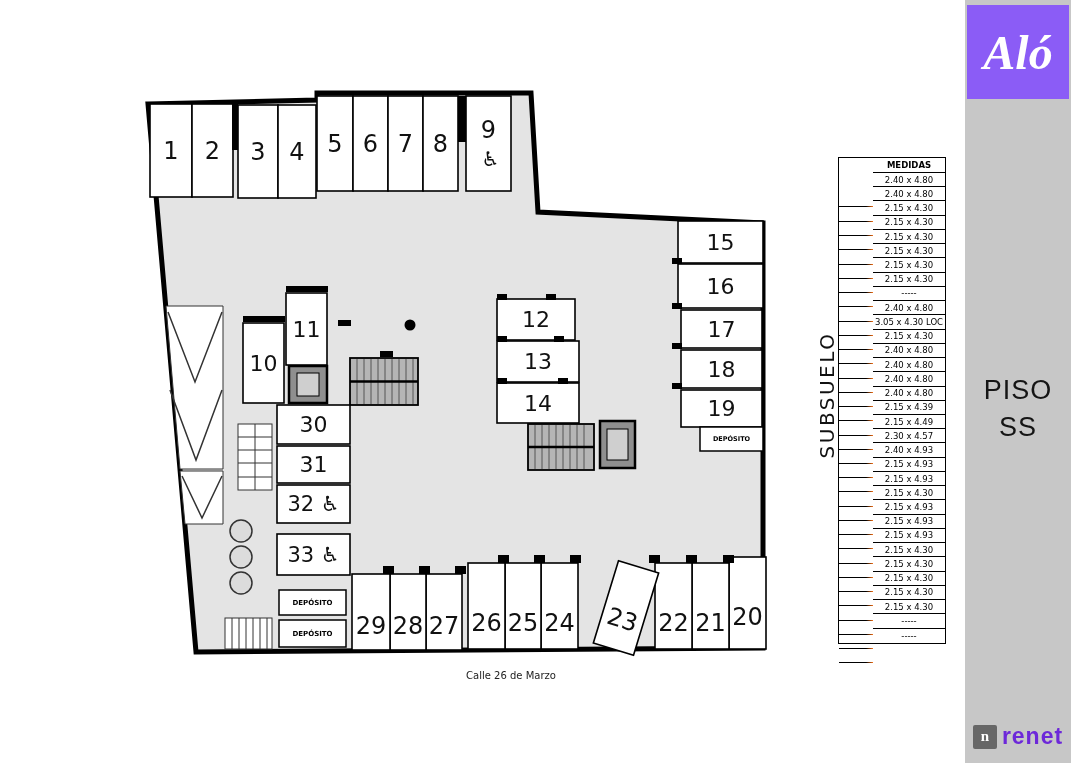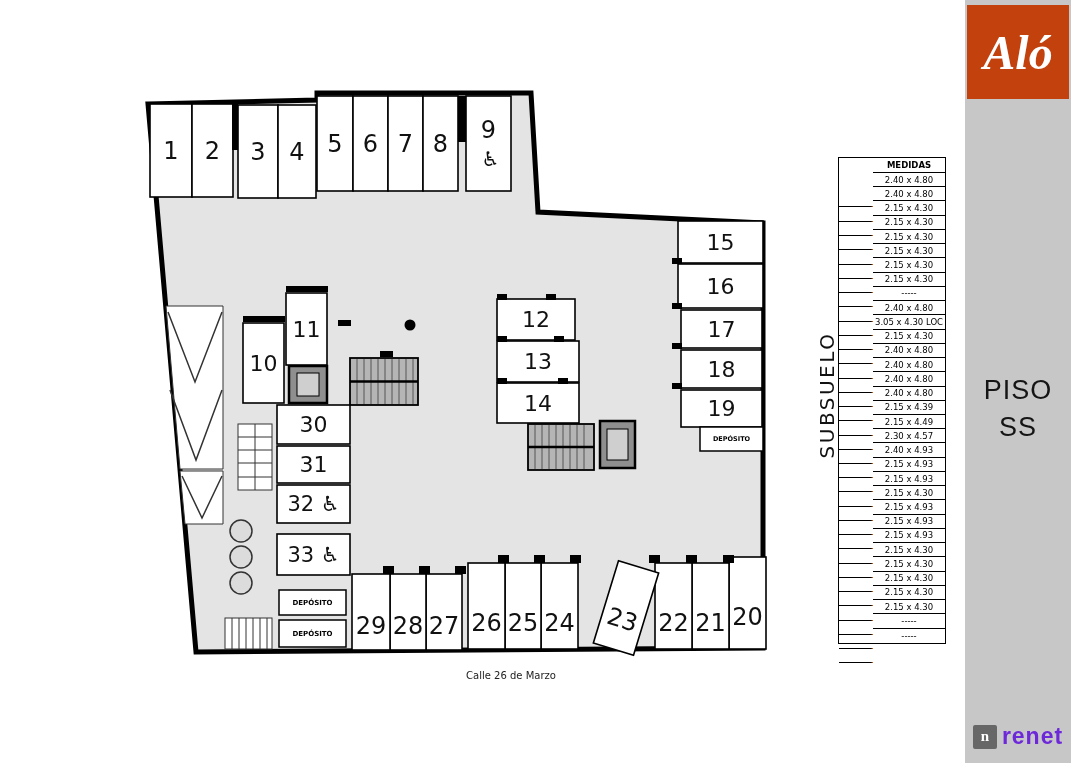--- a/index.html
+++ b/index.html
@@ -13,26 +13,26 @@
   .street{text-anchor:middle;fill:#222;font-family:"DejaVu Sans",sans-serif;}
 
   .rotated-label{position:absolute;left:727px;top:383px;width:200px;height:24px;line-height:24px;
     text-align:center;transform:rotate(-90deg);font-size:20px;letter-spacing:2.5px;color:#111;}
 
   .side-table{position:absolute;left:838px;top:157px;width:106px;border:1.5px solid #000;
     background:#fff;font-size:8.5px;color:#000;box-sizing:content-box;}
   .thead{display:flex;height:15px;font-weight:bold;}
   .trow{display:flex;height:14.24px;}
   .th,.td{box-sizing:border-box;border-bottom:1px solid #000;display:flex;align-items:center;justify-content:center;overflow:hidden;white-space:nowrap;}
-  .cnum{width:34px;border-right:2px solid #f97316;font-weight:normal;margin-top:48px;}
+  .cnum{width:34px;border-right:7px solid #f97316;font-weight:normal;margin-top:48px;}
   .cmed{flex:1;}
   #table-rows .trow:last-child .td{border-bottom:none;}
 
   .sidebar{position:absolute;left:965px;top:0;width:106px;height:763px;background:#c7c7c7;}
-  .logo-box{position:absolute;left:2px;top:5px;width:102px;height:94px;background:#c2410c;
+  .logo-box{position:absolute;left:2px;top:5px;width:102px;height:94px;background:#8b5cf6;
     display:flex;align-items:center;justify-content:center;}
   .logo-box span{color:#fff;font-family:"Liberation Serif",serif;font-weight:bold;font-style:italic;font-size:48px;}
   .floor-label{position:absolute;left:0;top:372px;width:100%;text-align:center;font-size:27px;
     color:#151515;letter-spacing:1px;line-height:37px;font-family:"Liberation Sans",sans-serif;}
   .footer-logo{position:absolute;left:0;bottom:13px;width:100%;display:flex;align-items:center;justify-content:center;gap:5px;}
   .glyph-box{width:24px;height:24px;background:#676767;color:#fff;display:flex;align-items:center;justify-content:center;
     font-size:15px;font-weight:bold;border-radius:2px;font-family:"Liberation Serif",serif;}
   .renet-text{font-size:23px;color:#6d28d9;font-weight:bold;letter-spacing:1px;font-family:"Liberation Sans",sans-serif;}
 </style>
 </head>

